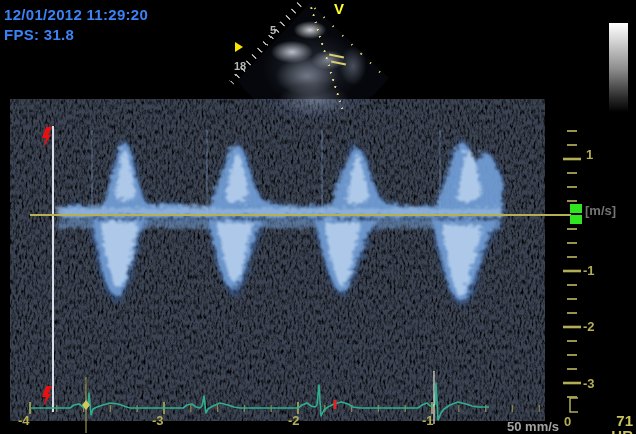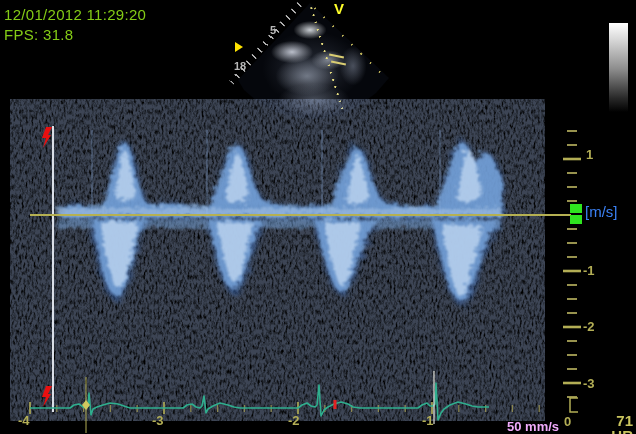--- a/index.html
+++ b/index.html
@@ -1,18 +1,18 @@
 <!DOCTYPE html>
 <html><head>
 <meta charset="utf-8">
 <style>
   html,body{margin:0;padding:0;background:#000;}
   .screen{position:relative;width:636px;height:434px;background:#000;overflow:hidden;
           font-family:"Liberation Sans",sans-serif;}
-  .hdr{position:absolute;left:4px;color:#84cc16;font-size:15px;font-weight:normal;letter-spacing:.3px;}
+  .hdr{position:absolute;left:4px;color:#3b82f6;font-size:15px;font-weight:bold;letter-spacing:.3px;}
   .hdr.t1{top:6px;}
   .hdr.t2{top:26px;}
   
   .thumb{position:absolute;left:222px;top:0;width:185px;height:122px;}
   .sector{position:absolute;left:0;top:0;width:185px;height:122px;
     clip-path:polygon(88px 3px,16px 80px,22px 90px,36px 102px,54px 112px,75px 118px,97px 119px,118px 115px,137px 106px,154px 93px,167px 78px);
     background:
       radial-gradient(ellipse 22px 12px at 88px 30px, rgba(235,240,245,.85), transparent 75%),
       radial-gradient(ellipse 30px 16px at 70px 52px, rgba(215,220,232,.85), transparent 70%),
       radial-gradient(ellipse 24px 14px at 106px 60px, rgba(185,192,206,.65), transparent 70%),
@@ -34,23 +34,23 @@
     background:repeating-linear-gradient(90deg, rgba(238,228,130,.95) 0 1.6px, transparent 1.6px 7.5px);}
   .edgedots{position:absolute;left:93px;top:7px;width:104px;height:1.5px;transform-origin:0 0;
     transform:rotate(44.5deg);
     background:repeating-linear-gradient(90deg, rgba(222,208,100,.85) 0 1.5px, transparent 1.5px 13px);}
   .gate{position:absolute;width:15px;height:2px;background:#d9cd72;transform:rotate(12deg);}
   
   .gbar{position:absolute;left:609px;top:23px;width:19px;height:89px;
     background:linear-gradient(#ffffff 0%, #d9d9d9 18%, #8c8c8c 52%, #2a2a2a 84%, #000 100%);}
   
   .olv{position:absolute;color:#b3ae55;font-size:13px;font-weight:bold;}
-  .unit{position:absolute;color:#3b82f6;font-size:15px;font-weight:normal;}
+  .unit{position:absolute;color:#737373;font-size:13px;font-weight:bold;}
   .hrbox{position:absolute;right:3px;top:413px;text-align:right;color:#c9c45e;font-weight:bold;font-size:15px;line-height:15px;}
-  .sweep{position:absolute;left:507px;top:419px;color:#f0abfc;font-size:13px;font-weight:bold;}
+  .sweep{position:absolute;left:507px;top:419px;color:#a3a3a3;font-size:13px;font-weight:bold;}
   
   .bmark{position:absolute;left:570px;top:204px;width:12px;height:21px;}
   .bmark div{width:12px;height:9px;background:#2fe51f;margin-bottom:2px;}
   svg.overlay{position:absolute;left:0;top:0;pointer-events:none;}
 </style>
 </head>
 <body>
 
 <div class="screen">
 

